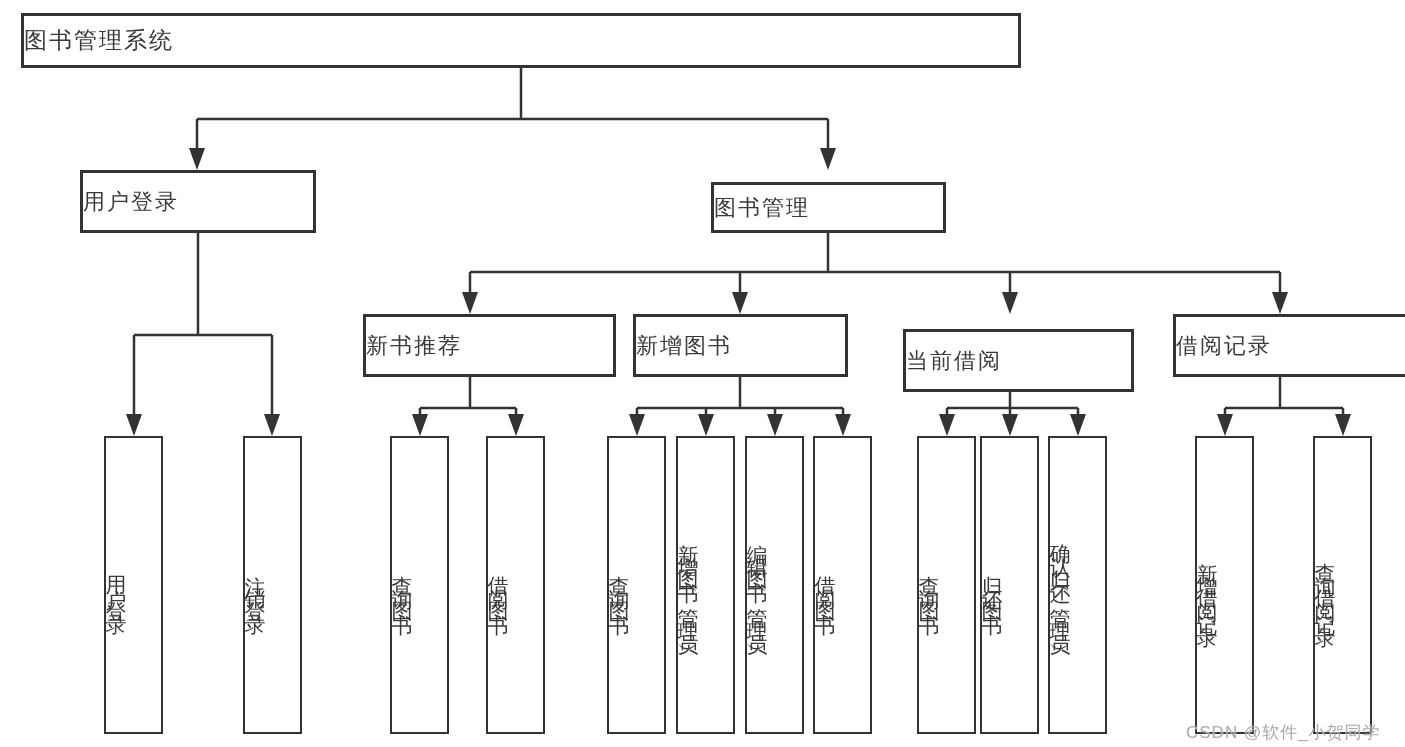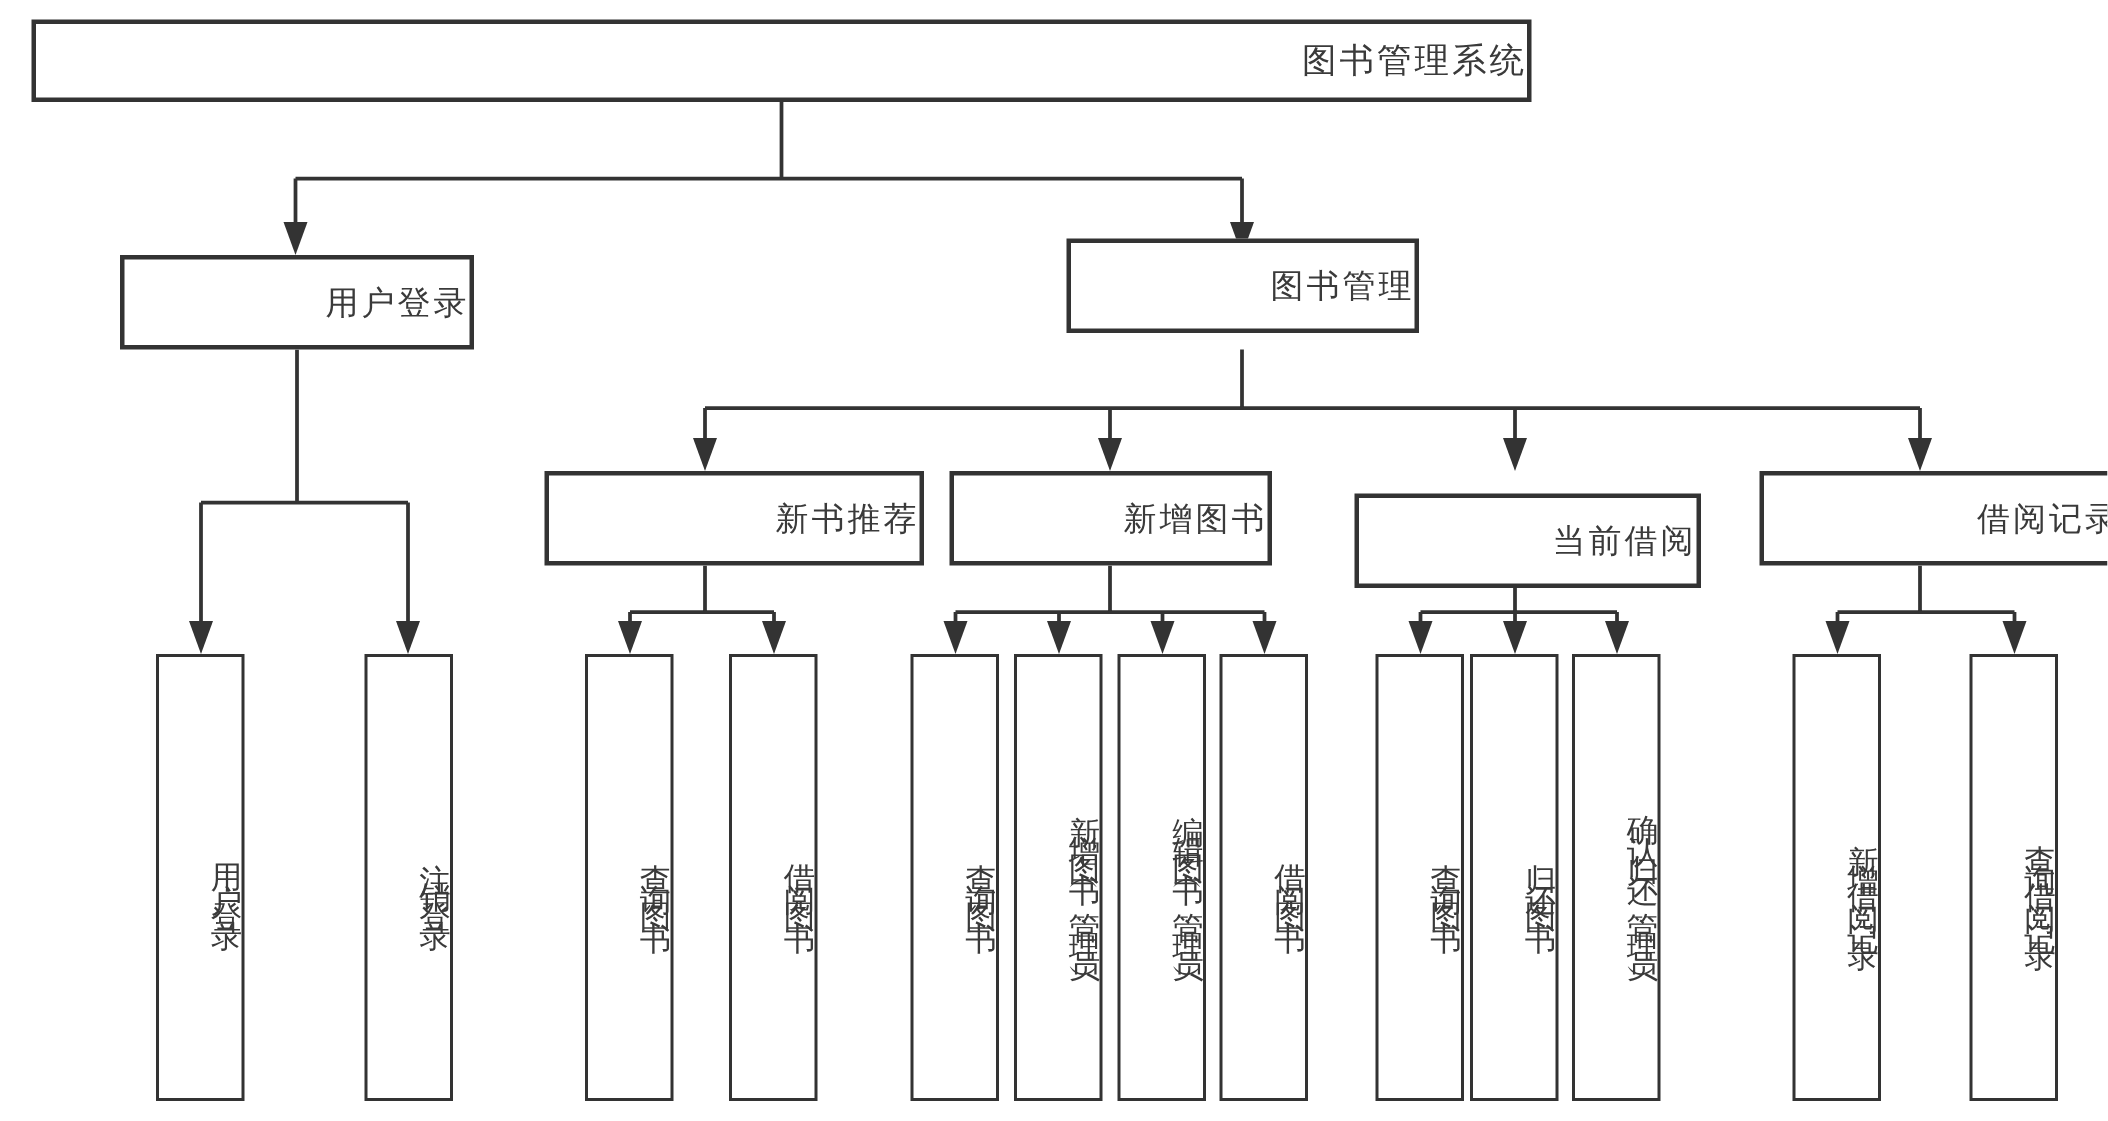--- a/index.html
+++ b/index.html
@@ -19,21 +19,21 @@
     overflow:hidden;
   }
   .connectors{position:absolute;left:0;top:0;width:1405px;height:747px;}
   .connectors path{stroke:var(--line);stroke-width:2.5;fill:none;}
   .connectors polygon{fill:var(--line);stroke:none;}
   .box{
     position:absolute;
     box-sizing:border-box;
     background:var(--box-bg);
     border:3px solid var(--line);
-    display:flex;align-items:center;justify-content:flex-end;
+    display:flex;align-items:center;justify-content:flex-start;
   }
   .hbox .lbl{
     font-size:22px;
     letter-spacing:2px;
     white-space:nowrap;
   }
   .root-box{border-width:3px;}
   .root-box .lbl{font-size:23px;}
   .vbox{border-width:2.5px;}
   .vbox .lbl{
@@ -95,21 +95,21 @@
     <polygon points="1335,414 1351,414 1343,436"></polygon>
   </svg>
 
   <div class="box hbox root-box" style="left:21px;top:13px;width:1000px;height:55px">
     <span class="lbl">图书管理系统</span>
   </div>
 
   <div class="box hbox" style="left:80px;top:170px;width:236px;height:63px">
     <span class="lbl">用户登录</span>
   </div>
-  <div class="box hbox" style="left:711px;top:159px;width:235px;height:63px">
+  <div class="box hbox" style="left:711px;top:182px;width:235px;height:51px">
     <span class="lbl">图书管理</span>
   </div>
 
   <div class="box hbox" style="left:363px;top:314px;width:253px;height:63px">
     <span class="lbl">新书推荐</span>
   </div>
   <div class="box hbox" style="left:633px;top:314px;width:215px;height:63px">
     <span class="lbl">新增图书</span>
   </div>
   <div class="box hbox" style="left:903px;top:329px;width:231px;height:63px">
@@ -156,14 +156,15 @@
     <span class="lbl">确认归还（管理员）</span>
   </div>
 
   <div class="box vbox" style="left:1195px;top:436px;width:59px;height:298px">
     <span class="lbl">新增借阅记录</span>
   </div>
   <div class="box vbox" style="left:1313px;top:436px;width:59px;height:298px">
     <span class="lbl">查询借阅记录</span>
   </div>
 
+  <div class="watermark">CSDN @软件_小贺同学</div>
 
 </div>
 
 </body></html>

